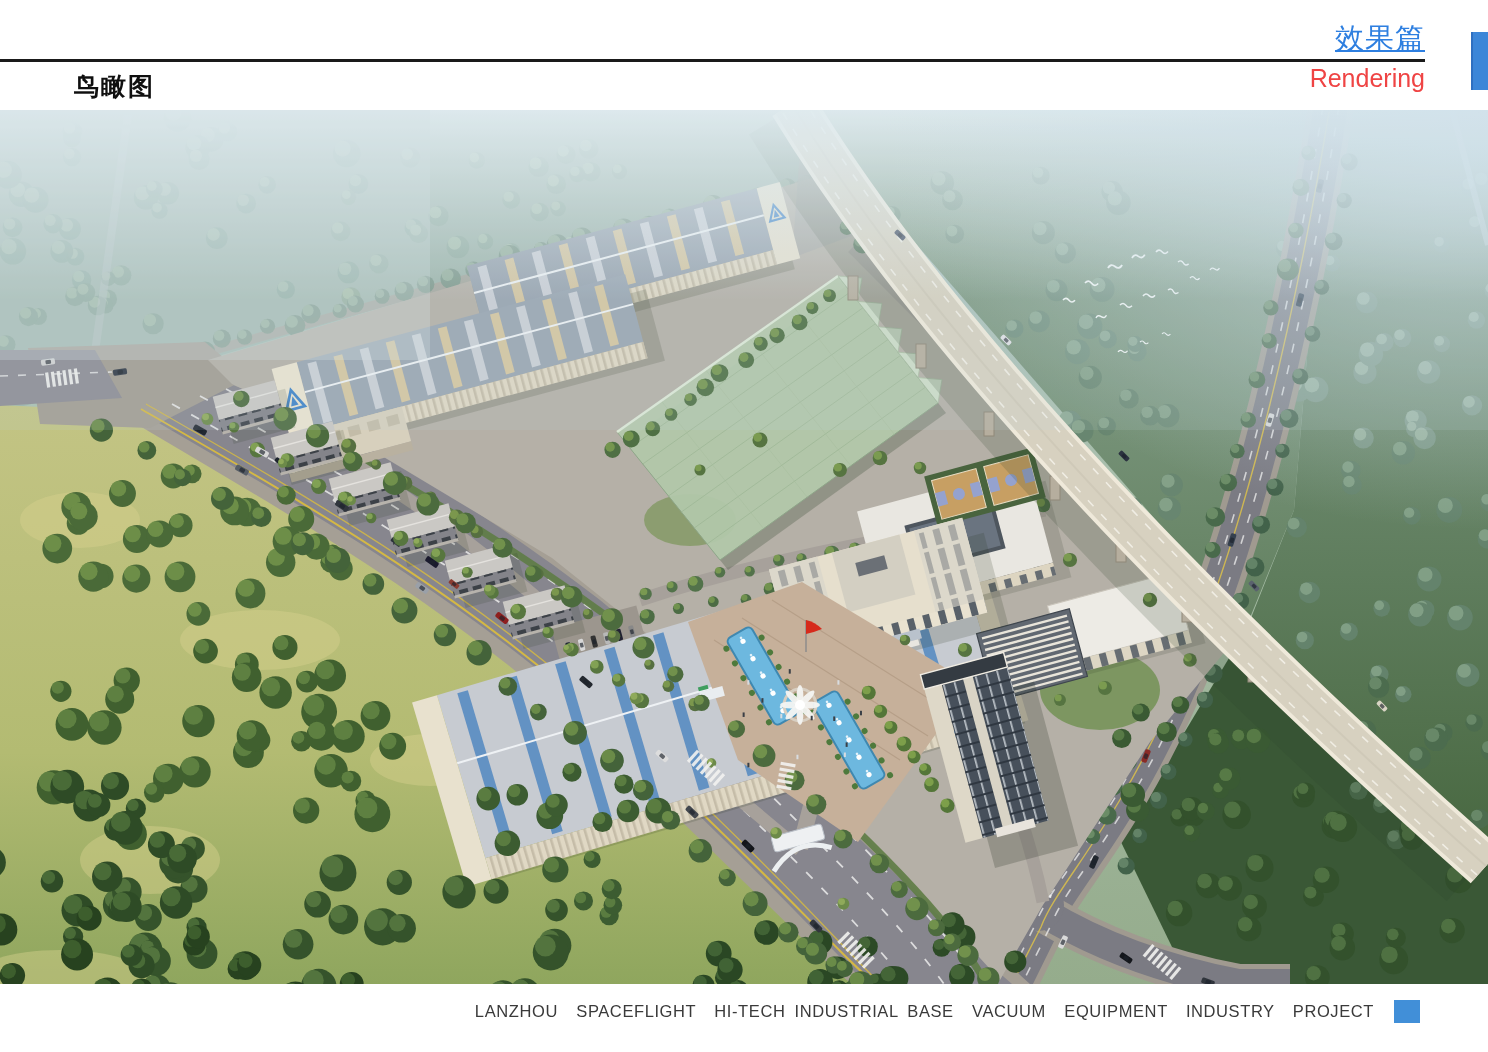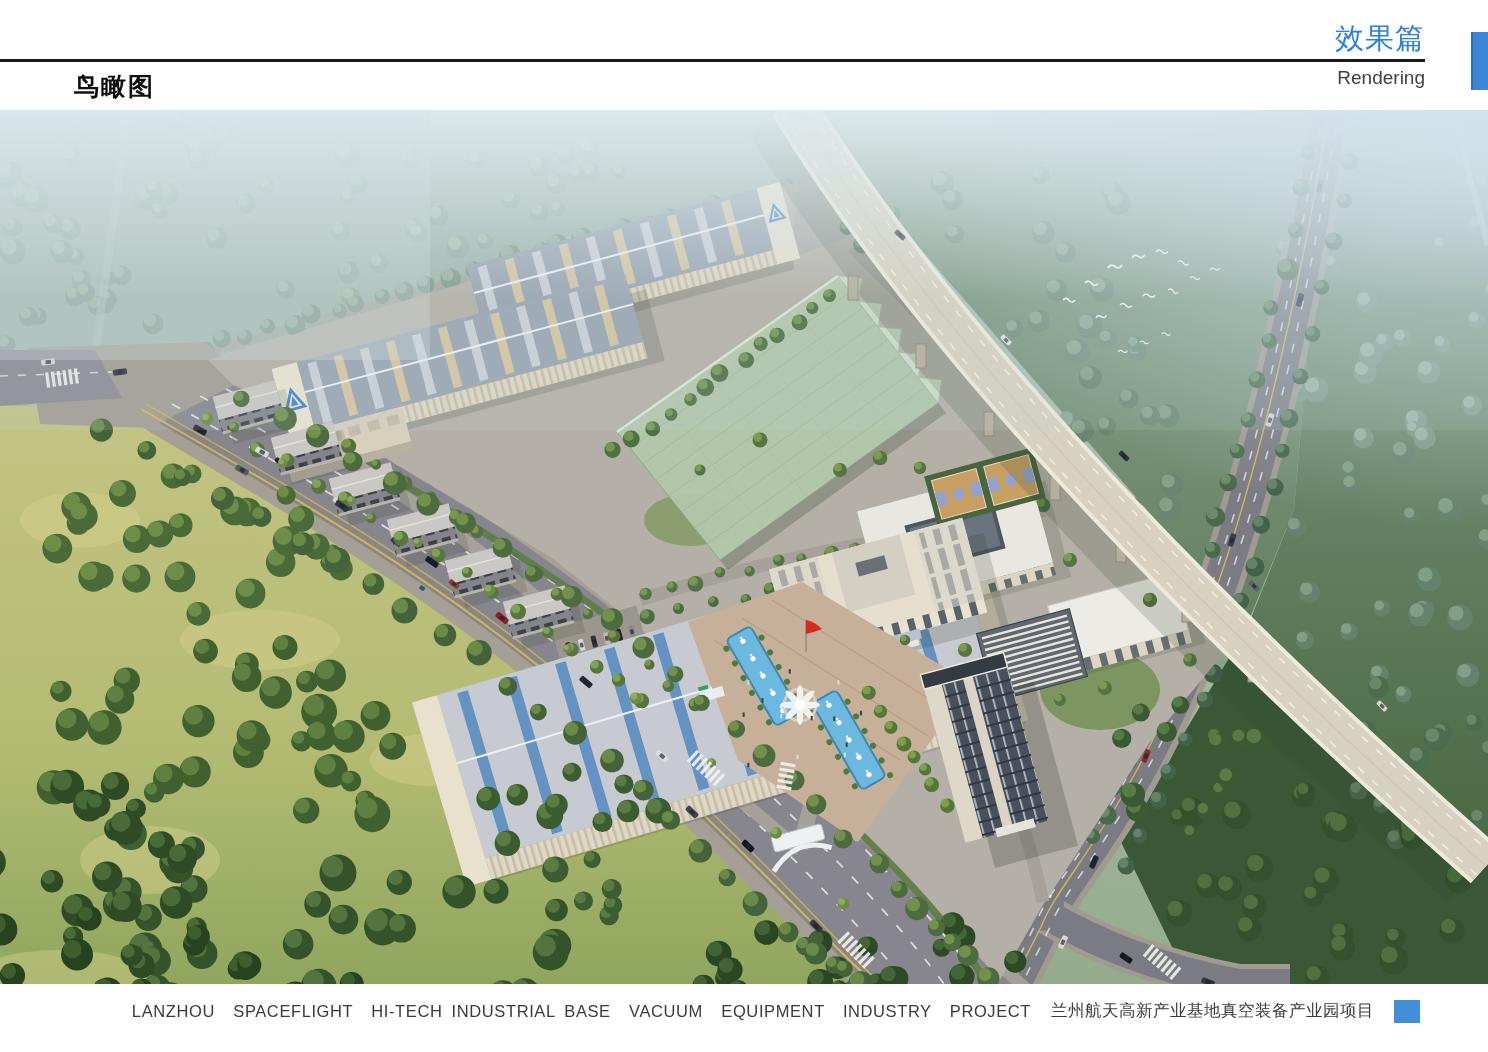--- a/index.html
+++ b/index.html
@@ -1,21 +1,21 @@
 <!DOCTYPE html>
 <html><head>
 <meta charset="utf-8">
 <style>
   html,body{margin:0;padding:0;background:#ffffff;}
   .page{position:relative;width:1488px;height:1052px;background:#fff;overflow:hidden;
         font-family:"Liberation Sans","DejaVu Sans",sans-serif;}
   
   .rule{position:absolute;top:59px;left:0;width:1425px;height:3px;background:#1a1a1a;}
-  .zh-section{position:absolute;top:22px;right:63px;font-size:29px;line-height:32px;color:#2e7fe0;font-weight:500;letter-spacing:1px;}
-  .en-section{position:absolute;top:63px;right:63px;font-size:19px;line-height:30px;color:#404040;font-weight:500;}
+  .zh-section{position:absolute;top:22px;right:63px;font-size:29px;line-height:32px;color:#2e7fe0;font-weight:500;letter-spacing:1px;text-decoration:underline;}
+  .en-section{position:absolute;top:63px;right:63px;font-size:25px;line-height:30px;color:#ef4444;font-weight:500;}
   .page-title{position:absolute;top:72px;left:74px;font-size:25px;line-height:28px;color:#0f0f0f;font-weight:700;letter-spacing:2px;}
   .blue-bar{position:absolute;top:32px;right:0;width:15px;height:58px;background:#3c86d8;border-left:2px solid #2f6fc0;}
   
   .art{position:absolute;top:110px;left:0;width:1488px;height:874px;background:#a9bfb2;}
   .art svg{display:block;}
   
   .caption{position:absolute;top:994px;left:0;right:68px;height:34px;display:flex;justify-content:flex-end;align-items:center;gap:20px;}
   .caption .en{font-size:16.5px;color:#3a3a3a;letter-spacing:.6px;word-spacing:4px;white-space:pre;}
   .caption .zh{font-size:16.5px;color:#3a3a3a;letter-spacing:.5px;white-space:pre;}
   .caption .sq{width:26px;height:23px;background:#418fd8;}
@@ -2011,16 +2011,15 @@
           <rect x="0" y="110" width="1488" height="190" fill="url(#gMist)"></rect>
           <rect x="880" y="110" width="608" height="420" fill="url(#gCornerTR)"></rect>
           <rect x="0" y="110" width="1488" height="320" fill="#bcd2dc" opacity="0.14"></rect>
           <rect x="0" y="110" width="430" height="250" fill="#d3e0e4" opacity="0.3"></rect>
         </g>
     </svg>
   </div>
 
   <div class="caption">
     <span class="en">LANZHOU  SPACEFLIGHT  HI-TECH INDUSTRIAL BASE  VACUUM  EQUIPMENT  INDUSTRY  PROJECT</span>
-      <span class="zh">兰州航天高新产业基地真空装备产业园项目</span>
     <span class="sq" style="background: rgb(65, 143, 216);"></span>
   </div>
 </div>
 
 </body></html>

